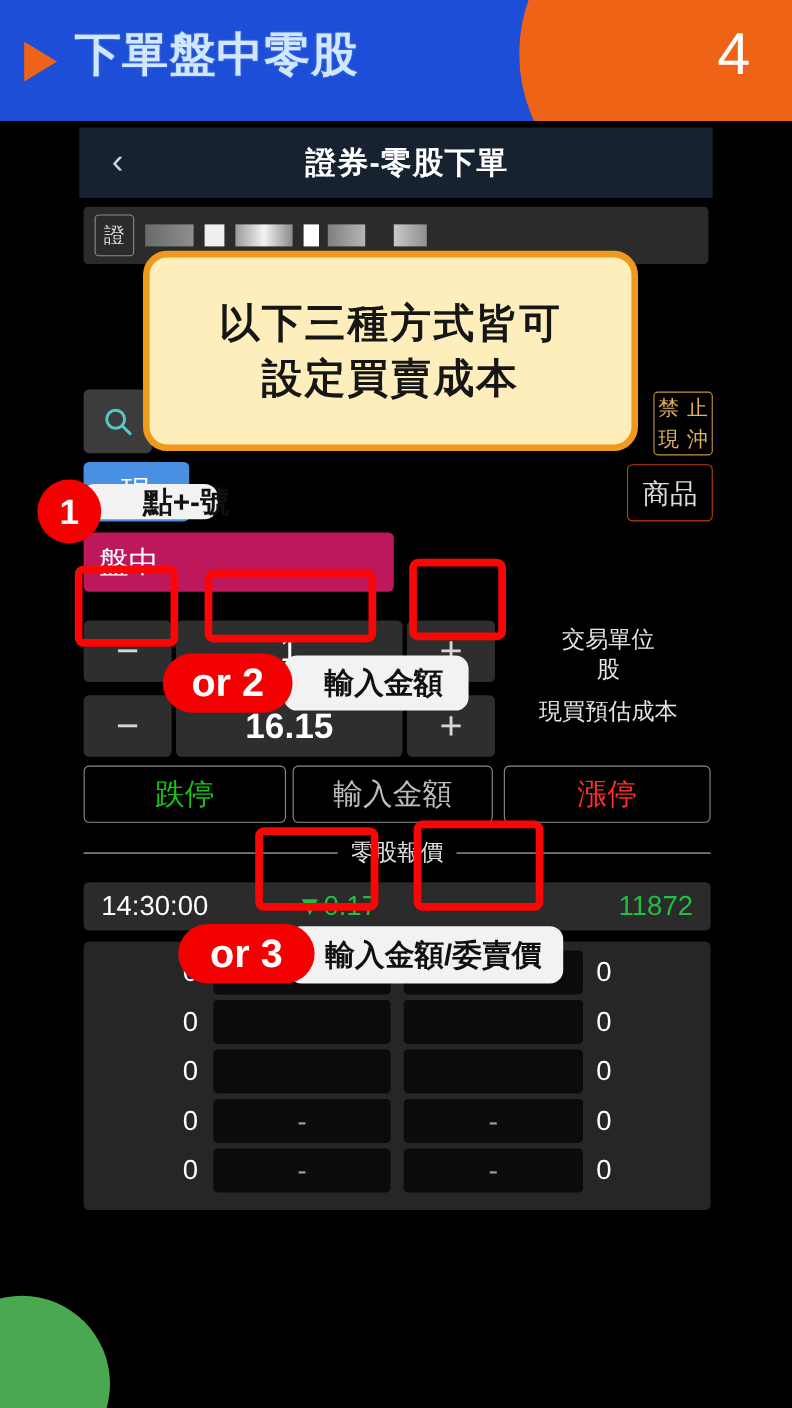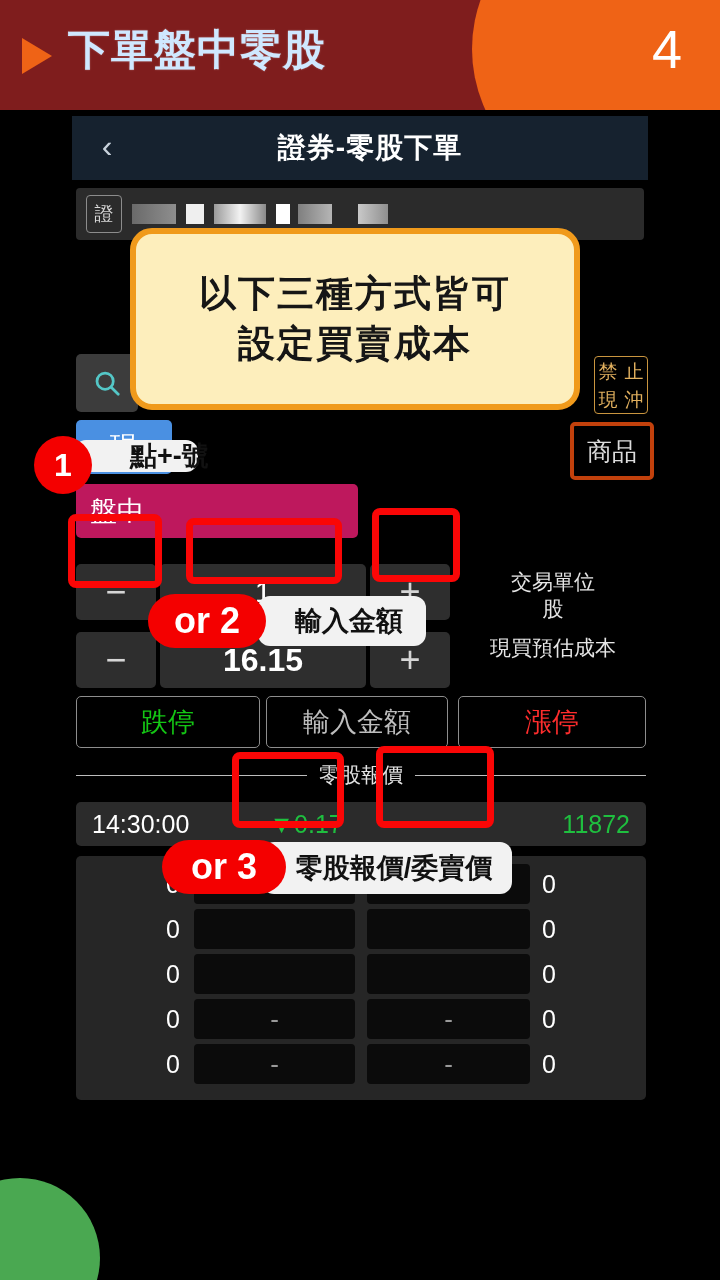--- a/index.html
+++ b/index.html
@@ -14,21 +14,21 @@
     overflow: hidden;
     font-family: "Liberation Sans", "DejaVu Sans", sans-serif;
     color: #fff;
   }
 
   
   #header {
     position: absolute;
     left: 0; top: 0;
     width: 720px; height: 110px;
-    background: #7f1d1d;
+    background: #1d4ed8;
     overflow: hidden;
   }
   #header-circle {
     position: absolute;
     right: -42px; top: -96px;
     width: 290px; height: 290px;
     border-radius: 50%;
     background: #ef6316;
   }
   #header-triangle {
@@ -172,21 +172,21 @@
     color: #e2b15f;
     font-size: 19px;
     line-height: 1;
     place-items: center;
     overflow: hidden;
   }
   #product-btn {
     position: absolute;
     left: 570px; top: 312px;
     width: 76px; height: 50px;
-    border: 4px solid #c2410c;
+    border: 1px solid #c2410c;
     border-radius: 5px;
     color: #dcdcdc;
     font-size: 25px;
     display: flex;
     align-items: center;
     justify-content: center;
     overflow: hidden;
   }
 
   
@@ -590,14 +590,14 @@
   <div>以下三種方式皆可</div>
   <div>設定買賣成本</div>
 </div>
 
 <div class="step-pill" id="ann1-pill">點+-號</div>
 <div class="step-circle" id="ann1-circle">1</div>
 
 <div class="step-pill" id="ann2-pill">輸入金額</div>
 <div class="step-oval" id="ann2-oval">or 2</div>
 
-<div class="step-pill" id="ann3-pill">零股報價/委賣價</div>
+<div class="step-pill" id="ann3-pill">輸入金額/委賣價</div>
 <div class="step-oval" id="ann3-oval">or 3</div>
 
 </body></html>

